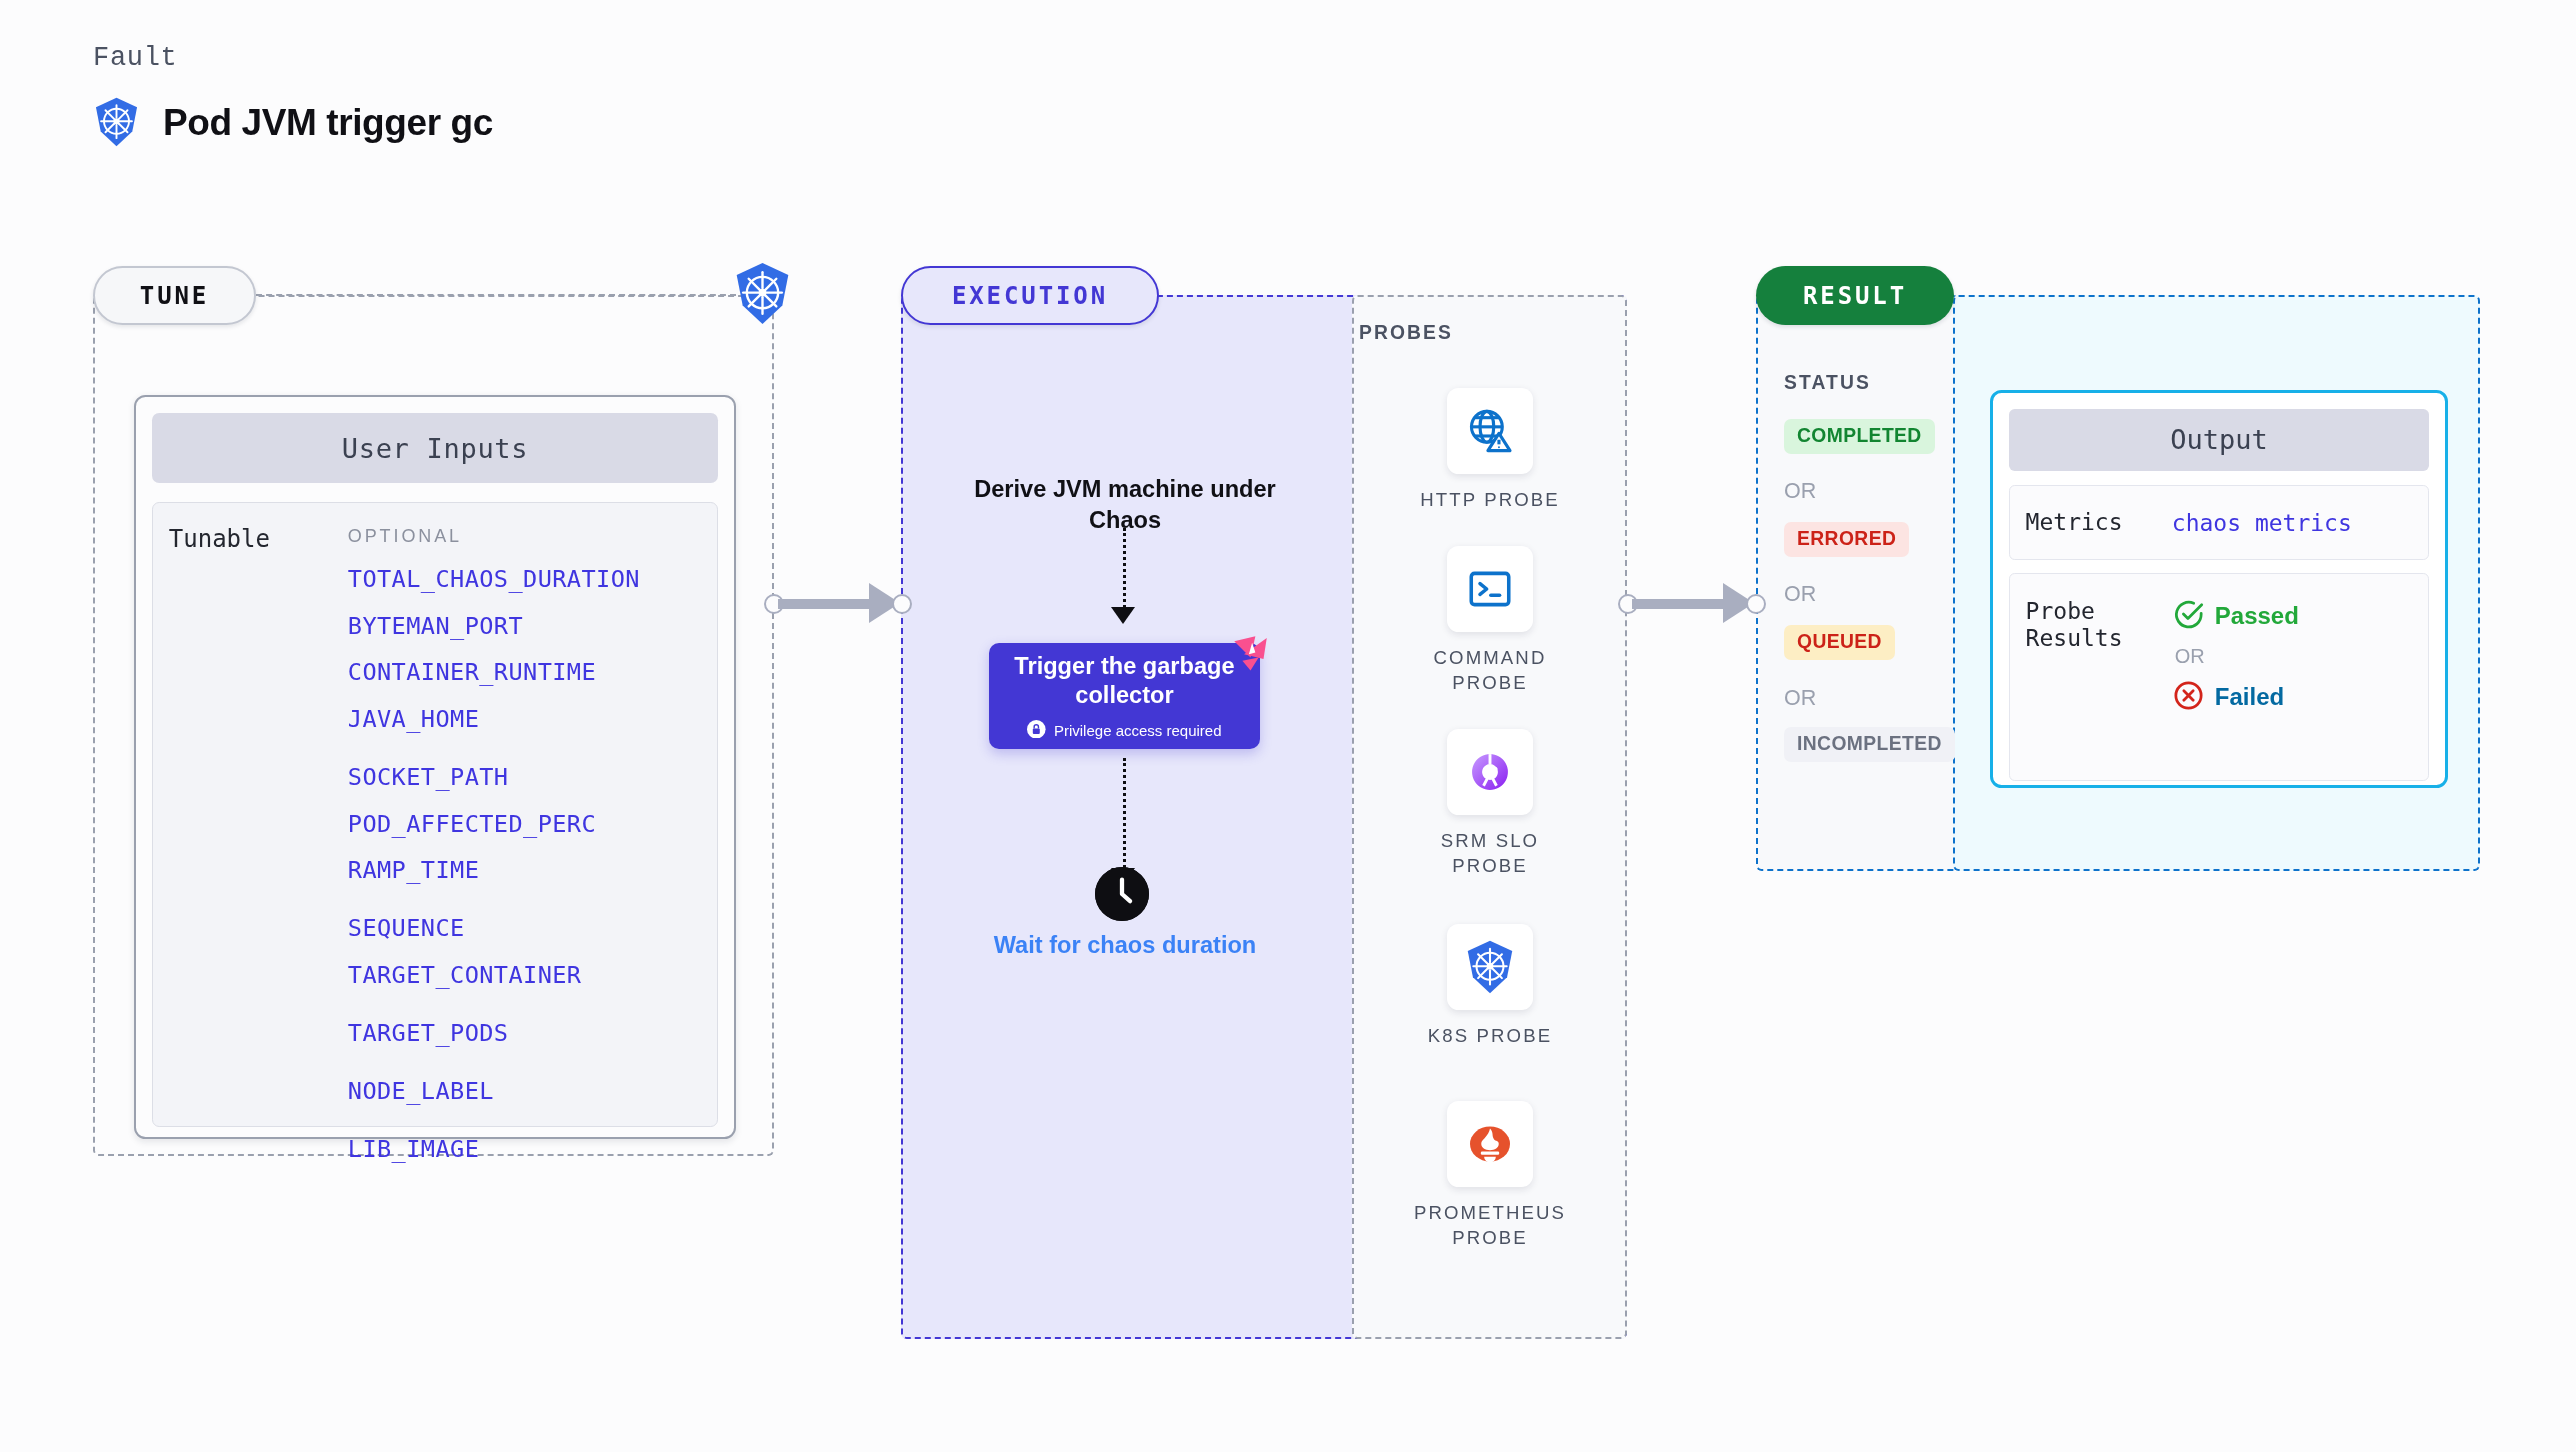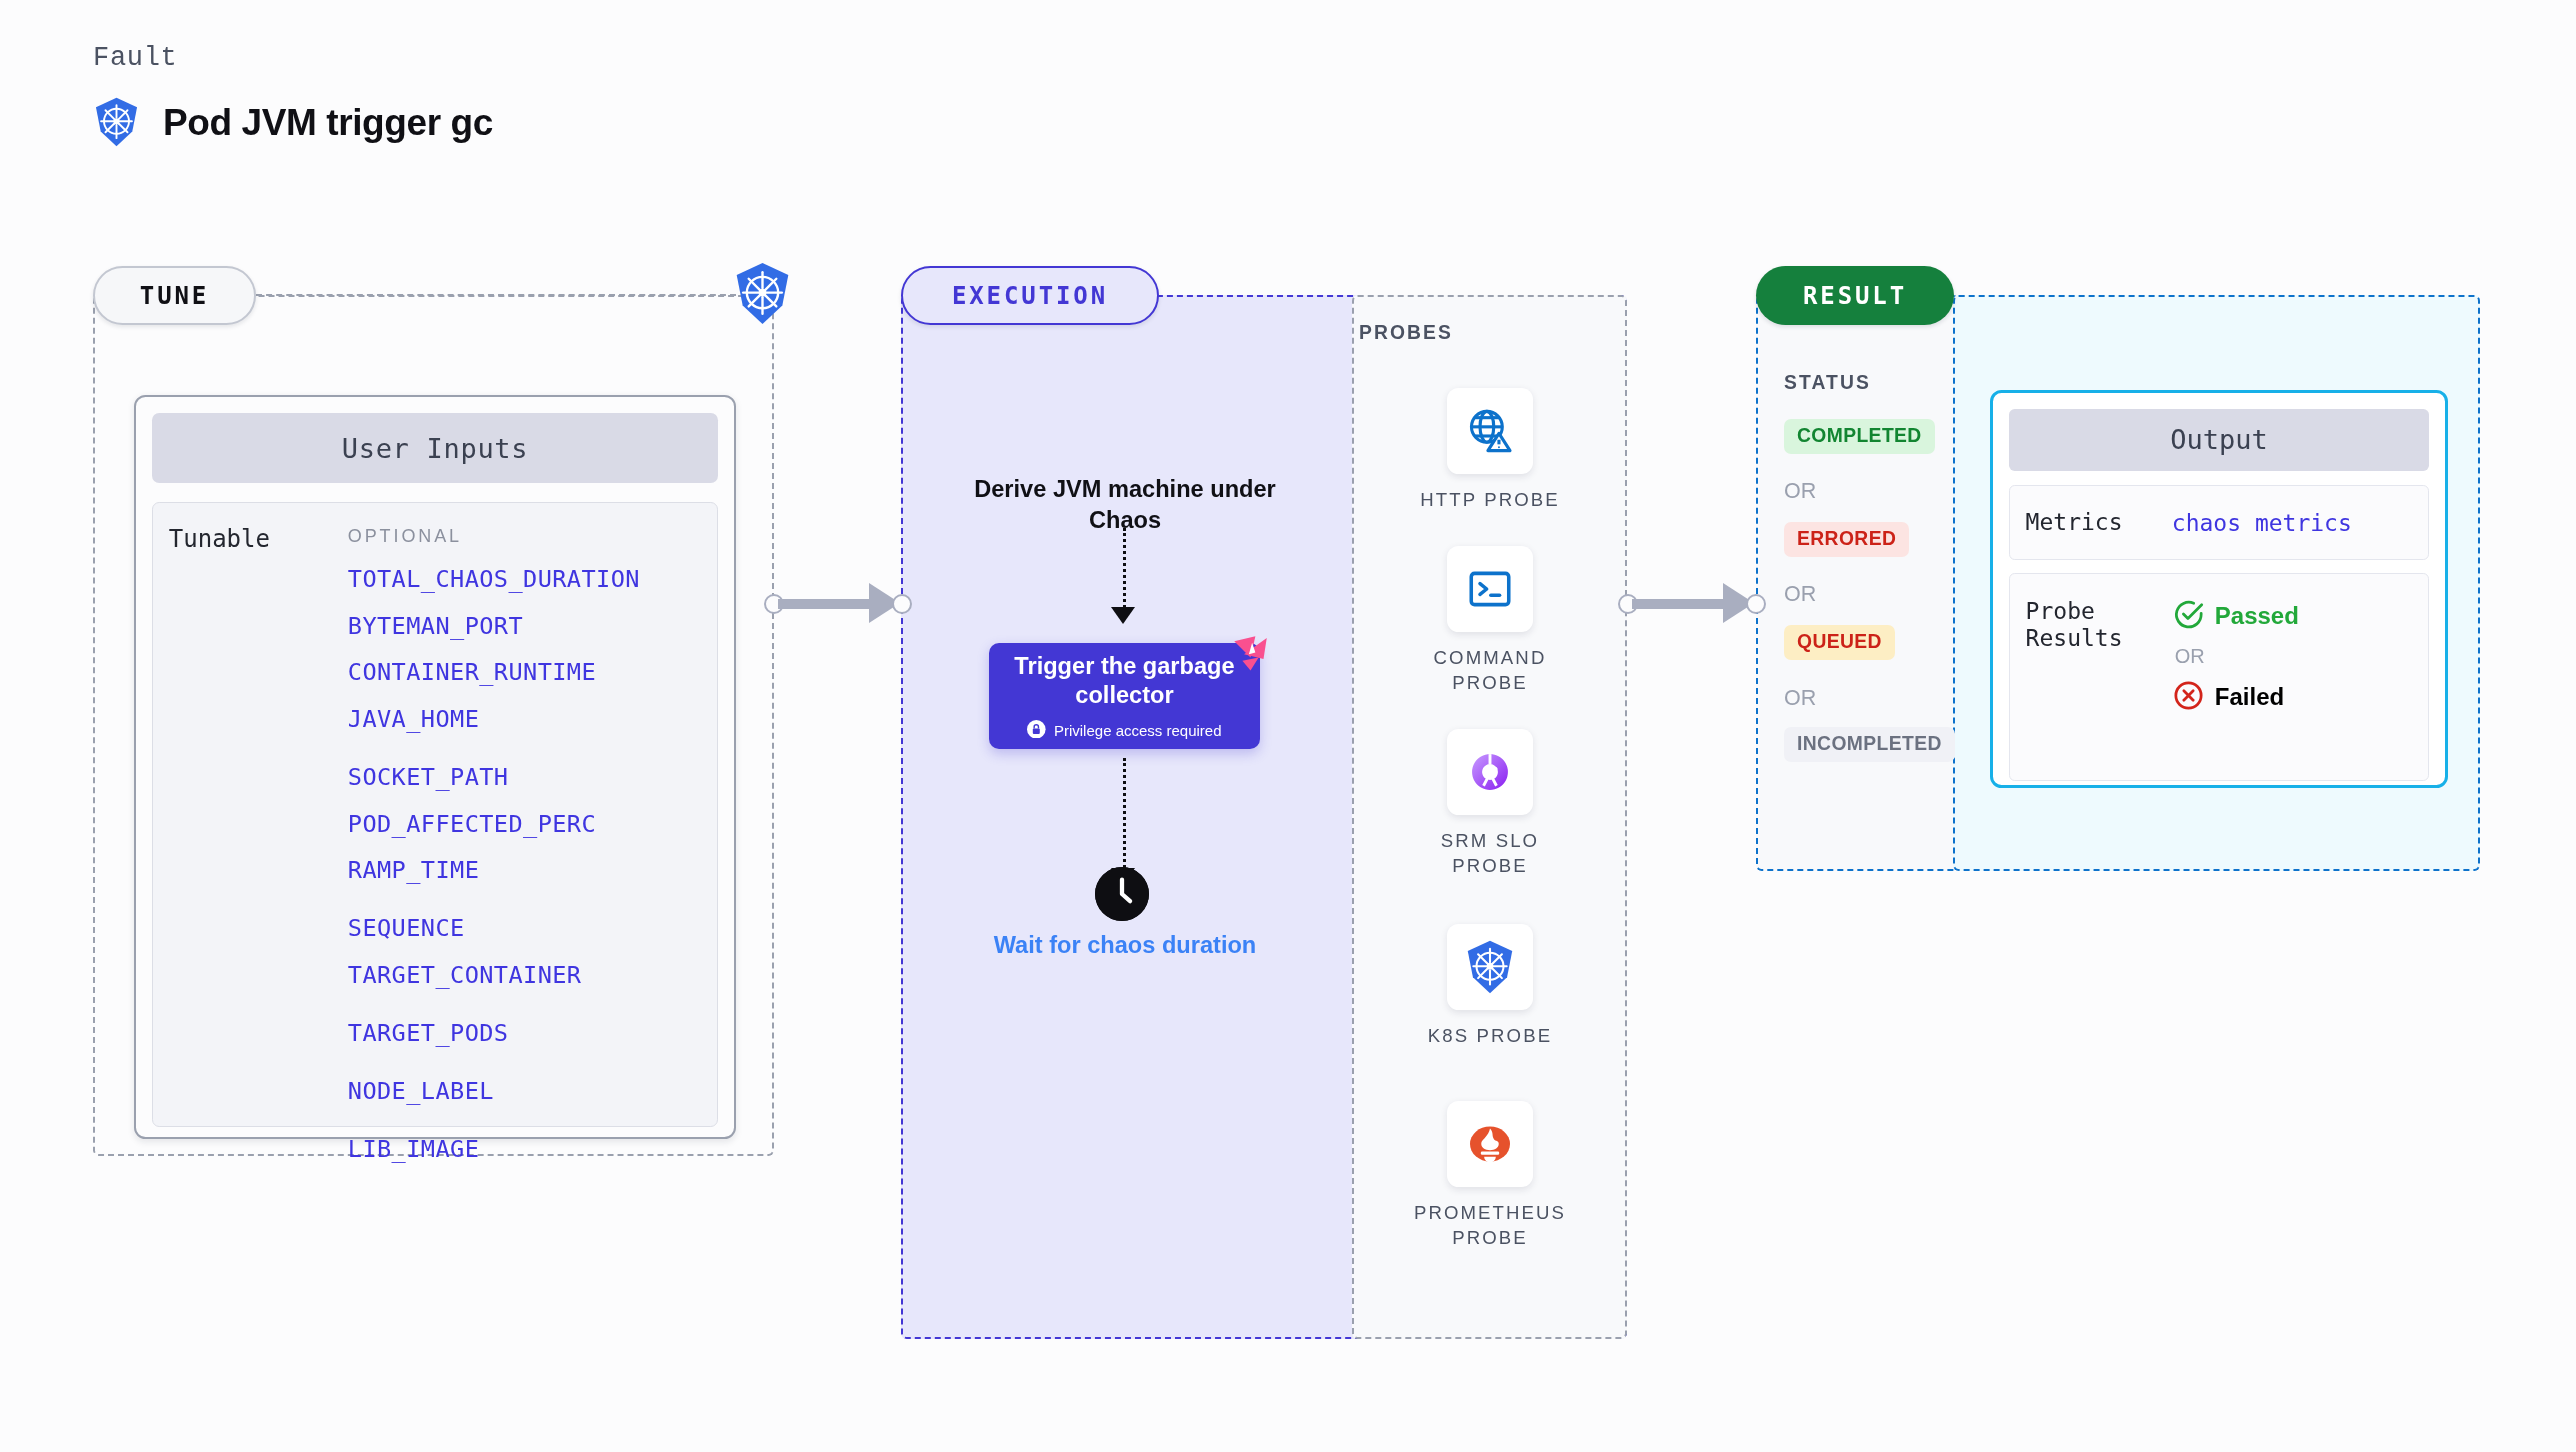--- a/index.html
+++ b/index.html
@@ -240,21 +240,21 @@
   }
   #probe-results-row {
     margin-top: 13px; height: 208px;
     background: #fbfbfd; border: 1.4px solid #e4e6ee; border-radius: 5.7px;
     display: flex; padding-top: 24px;
   }
   #pr-values { flex: 1; }
   .pr-line { display: flex; align-items: center; gap: 10px; }
   .pr-text { font-size: 24px; font-weight: bold; }
   #pr-passed-text { color: #22a83a; }
-  #pr-failed-text { color: #000000; }
+  #pr-failed-text { color: #0369a1; }
   #pr-or { font-size: 20px; color: #9aa0ae; margin: 11.5px 0 11.5px 2.9px; }
 
   
   .connector { position: absolute; height: 43px; }
   .conn-circle {
     position: absolute; top: 11.5px; width: 20px; height: 20px;
     border-radius: 50%; background: #fcfcfd; border: 2.9px solid #a9aec0;
   }
   .conn-shaft {
     position: absolute; top: 16.5px; height: 10px; background: #a9aec0;

